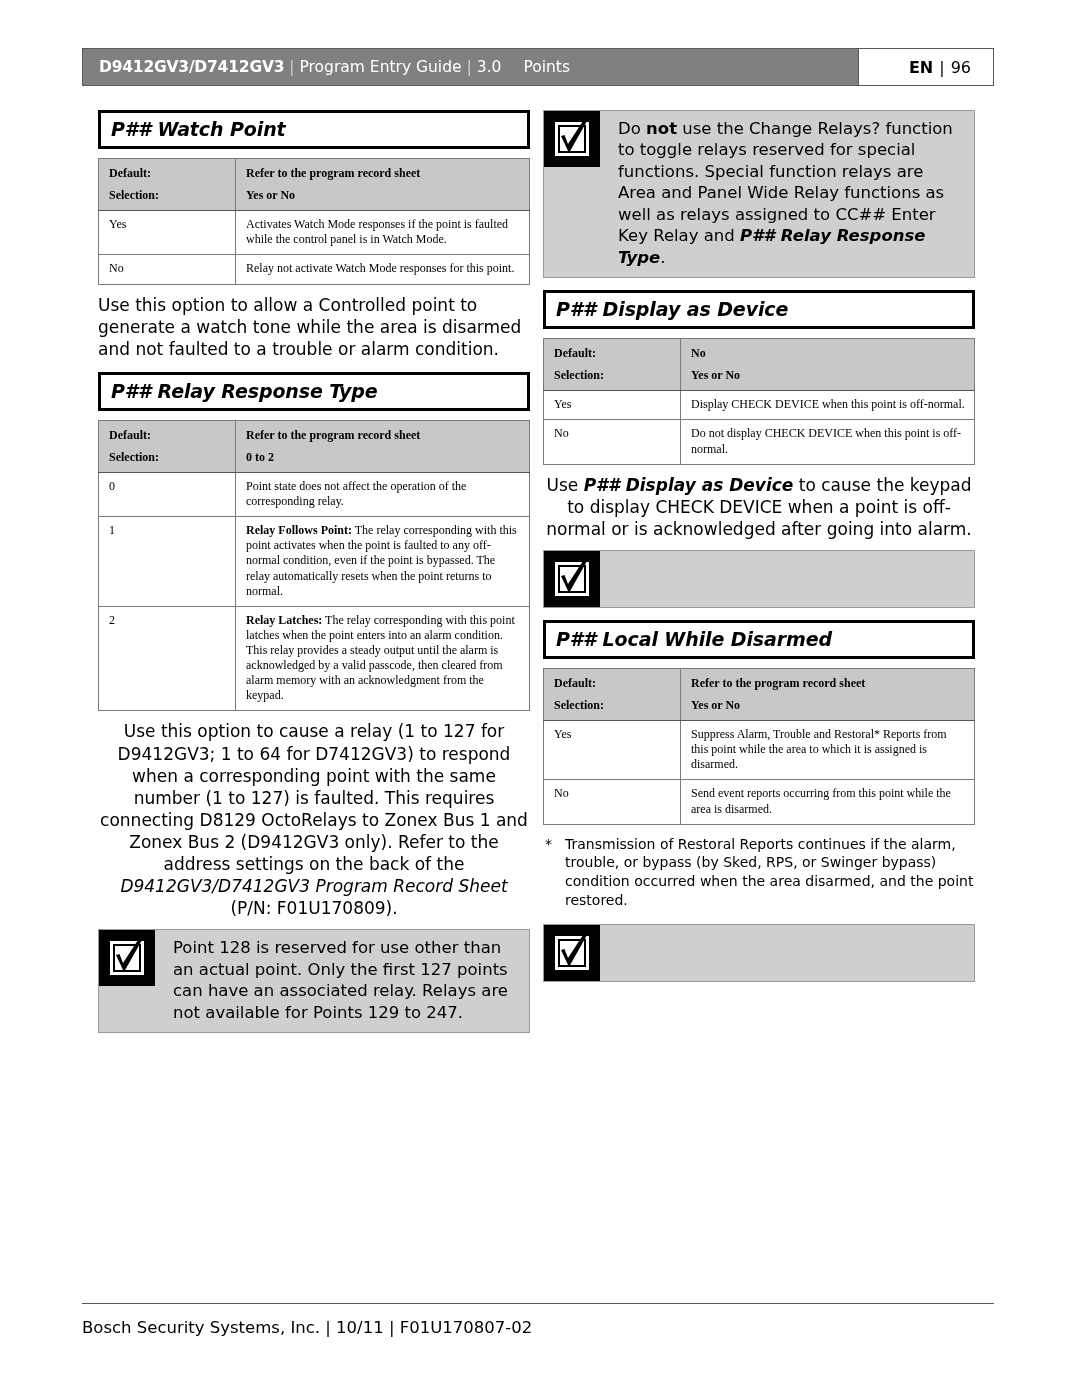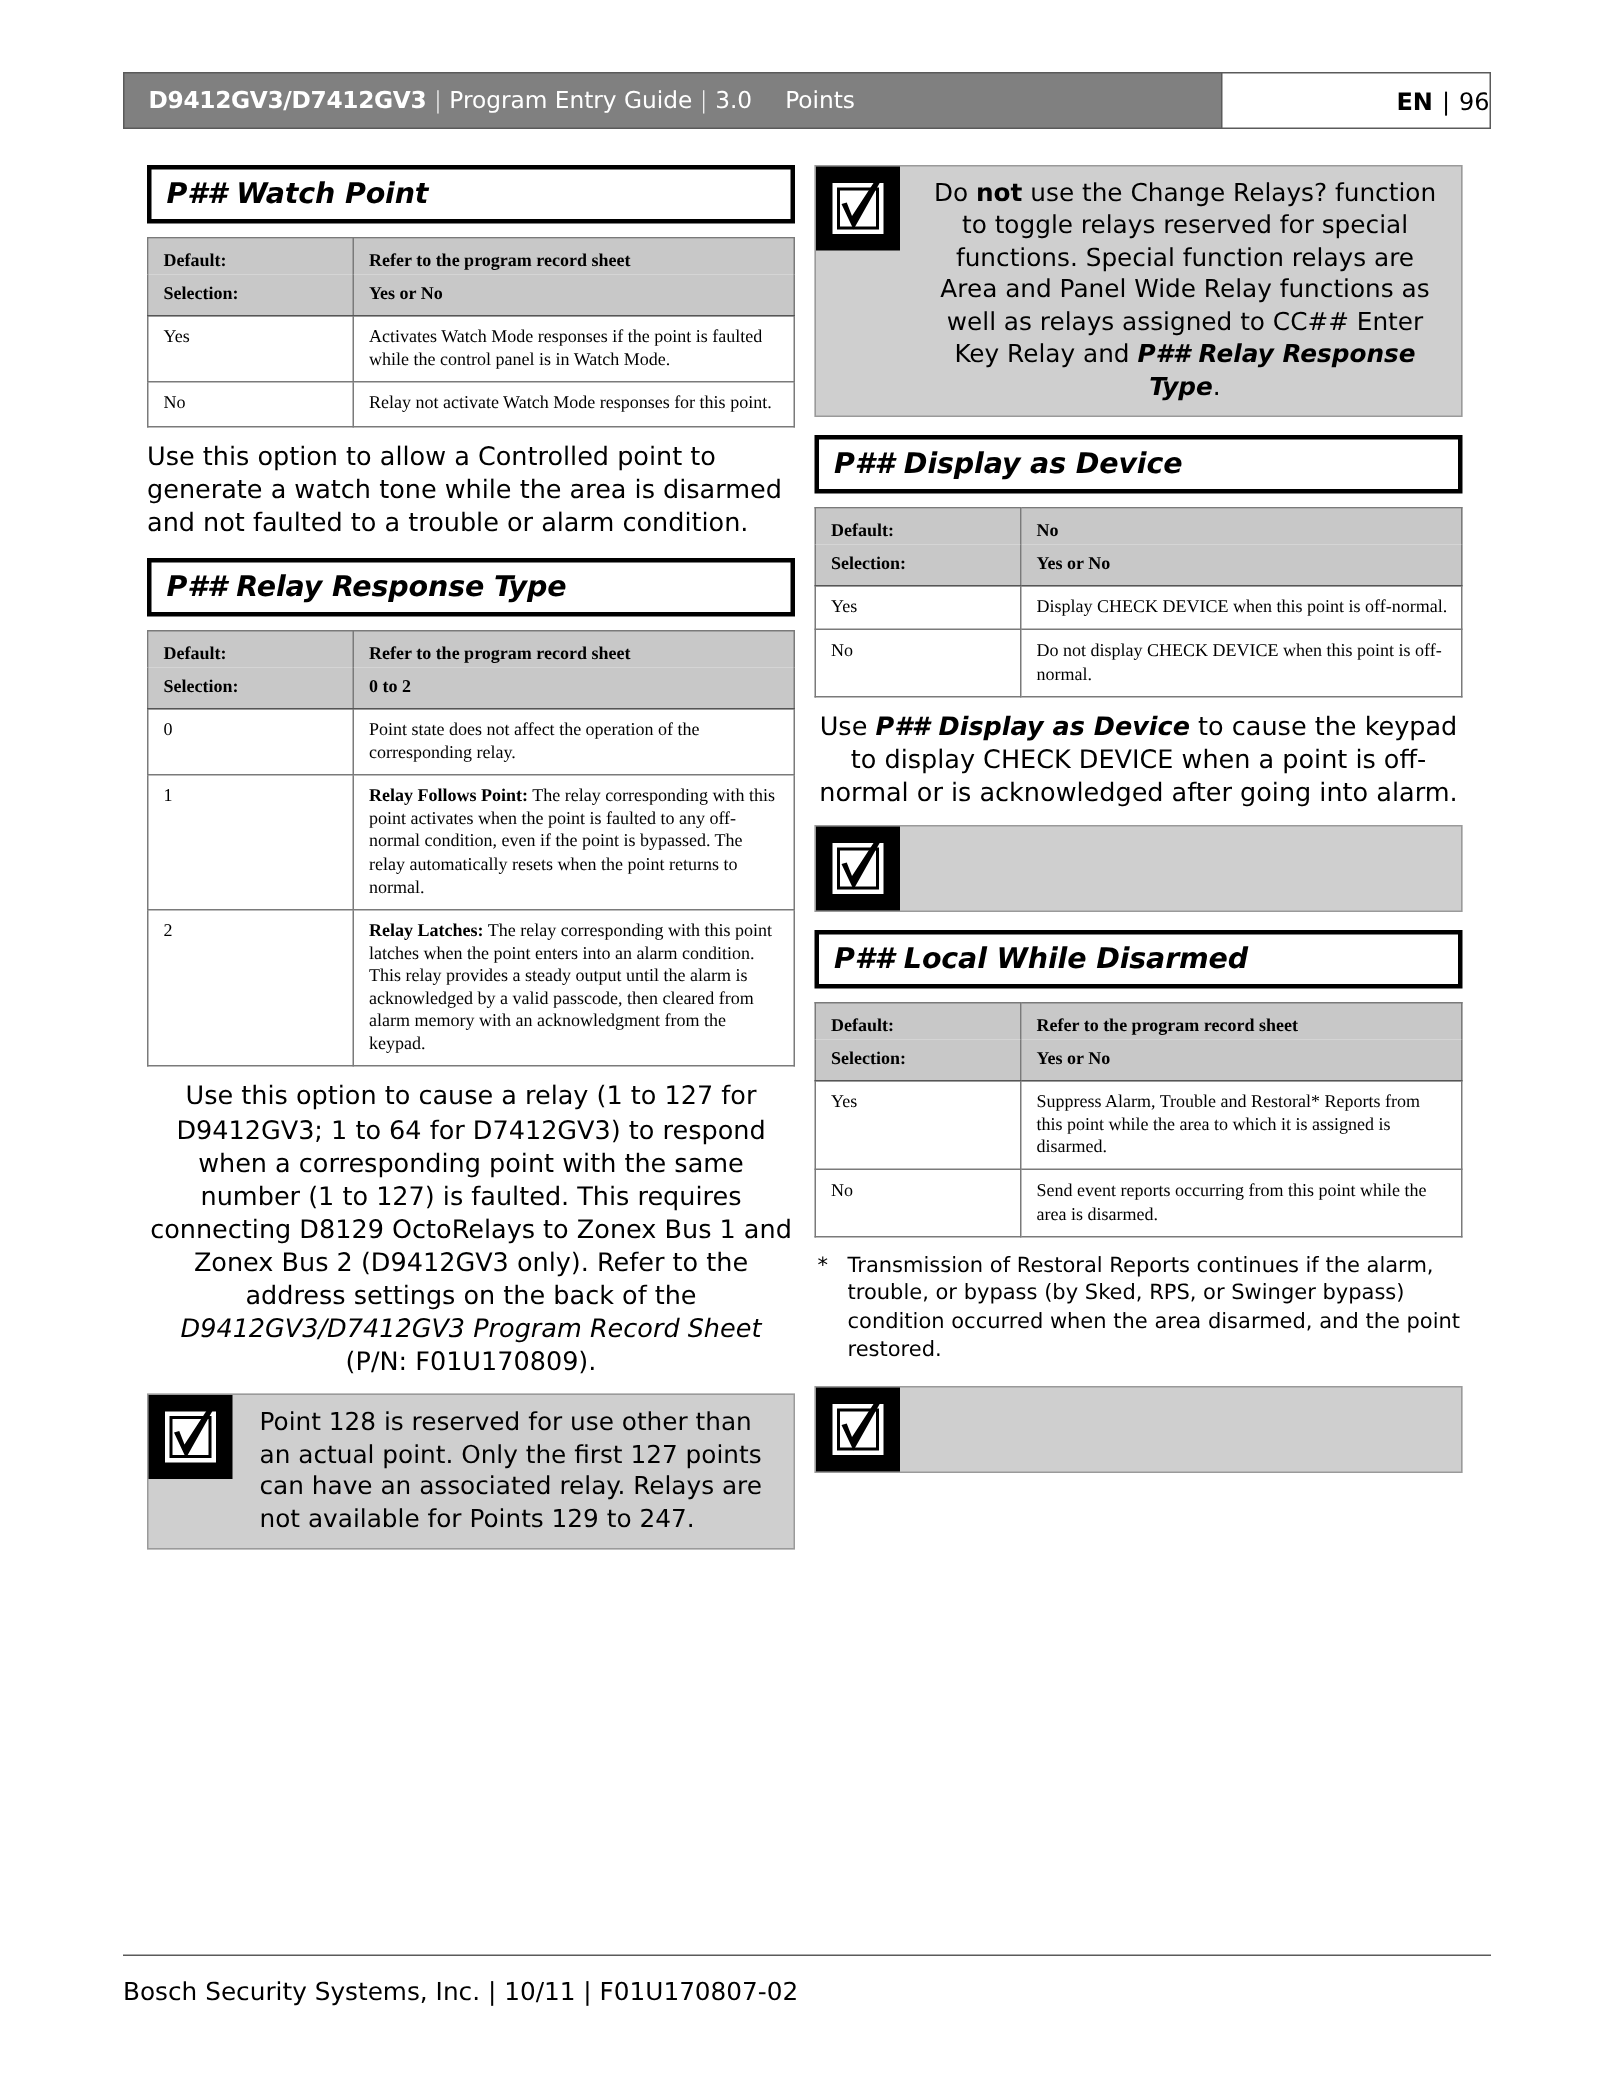--- a/index.html
+++ b/index.html
@@ -40,26 +40,27 @@
     border: 1px solid #5a5a5a;
     border-right: none;
     display: flex;
     align-items: center;
     padding-left: 16px;
     box-sizing: border-box;
     white-space: nowrap;
     overflow: hidden;
   }
   .runhead-right {
-    width: 180px;
+    width: 136px;
     background: #ffffff;
     border: 1px solid #5a5a5a;
     display: flex;
     align-items: center;
     justify-content: flex-end;
+    padding-right: 22px;
     box-sizing: border-box;
   }
   .rh-model {
     font-weight: bold;
     font-size: 15.5px;
     color: #ffffff;
     letter-spacing: -0.2px;
   }
   .rh-sep {
     font-size: 15.5px;
@@ -300,21 +301,21 @@
           <path d="M9 17 L17 34 L35 2 L31 2 L16 25 L12.5 16 Z" fill="#000000"></path>
         </svg>
       </div>
       <div class="note-text">Point 128 is reserved for use other than an actual point. Only the first 127 points can have an associated relay. Relays are not available for Points 129 to 247.</div>
     </div>
 
   </div>
 
   <div class="col col-right">
 
-    <div class="note" style="margin-top:0;text-align:center;">
+    <div class="note" style="margin-top:0;">
       <div class="note-icon">
         <svg width="40" height="40" viewBox="0 0 40 40" aria-hidden="true">
           <rect x="3" y="3" width="34" height="34" fill="#ffffff"></rect>
           <rect x="6" y="6" width="28" height="28" fill="#000000"></rect>
           <rect x="8" y="8" width="24" height="24" fill="#ffffff"></rect>
           <path d="M9 17 L17 34 L35 2 L31 2 L16 25 L12.5 16 Z" fill="#000000"></path>
         </svg>
       </div>
       <div class="note-text"><span>Do </span><b>not</b><span> use the Change Relays? function to toggle relays reserved for special functions. Special function relays are Area and Panel Wide Relay functions as well as relays assigned to CC## Enter Key Relay and </span><span class="bi">P## Relay Response Type</span><span>.</span></div>
     </div>

